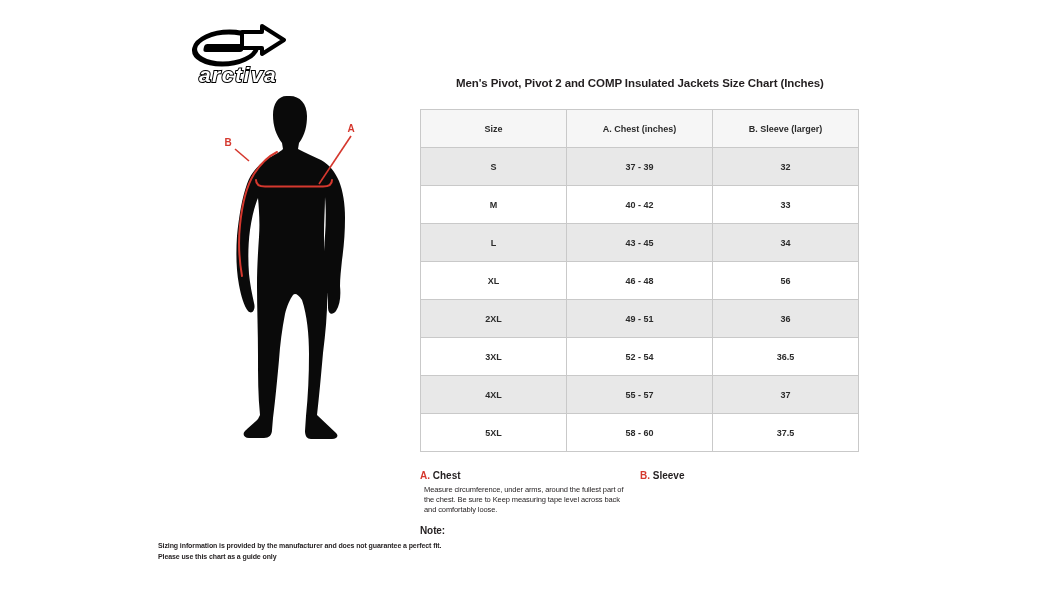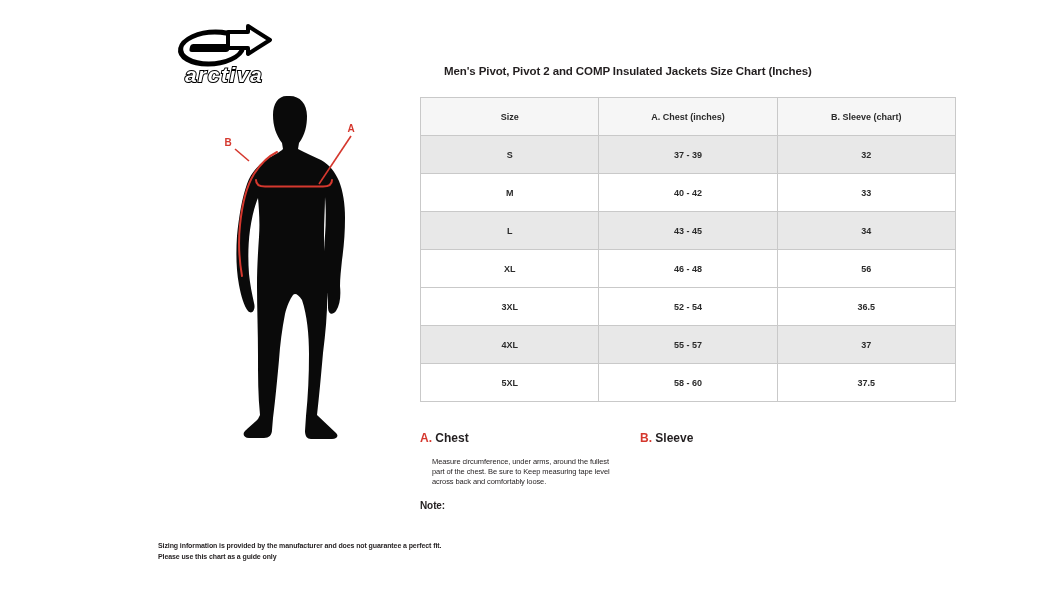--- a/index.html
+++ b/index.html
@@ -3,45 +3,45 @@
 <meta charset="utf-8">
 <style>
   html,body { margin:0; padding:0; }
   body {
     width:1054px; height:600px; position:relative; overflow:hidden;
     background:#ffffff; color:#231f20;
     font-family:"Liberation Sans", sans-serif;
   }
 
   
-  .logo { position:absolute; left:172px; top:24px; width:108px; height:64px; }
+  .logo { position:absolute; left:186px; top:24px; width:108px; height:64px; }
 
   
   .figure { position:absolute; left:195px; top:88px; width:220px; height:368px; }
   .fig-label { font-family:"Liberation Sans", sans-serif; font-size:10px; font-weight:bold; fill:#d5382e; }
 
   
   .right-col { position:absolute; left:420px; top:64px; width:468px; }
-  .title { font-size:11.5px; font-weight:bold; letter-spacing:-0.1px; line-height:14px; margin:0;padding-left:24px; }
+  .title { font-size:11.5px; font-weight:bold; letter-spacing:-0.1px; line-height:14px; margin:12px;padding-left:24px; }
 
-  table.size-chart { border-collapse:collapse; table-layout:fixed; width:536px; margin-top:19px; }
+  table.size-chart { border-collapse:collapse; table-layout:fixed; width:439px; margin-top:19px; }
   .size-chart th, .size-chart td {
     border:1px solid #c9c9c9; text-align:center; vertical-align:middle;
     height:37px; padding:0; font-size:9px; font-weight:bold; color:#2b2b2b;
   }
   .size-chart th { background:#f6f6f6; }
   .size-chart tr.shade td { background:#e8e8e8; }
   .size-chart tr.plain td { background:#ffffff; }
 
   .footnotes { display:flex; gap:8px; margin-top:14px; }
   .fn-left  { width:212px; }
   .fn-right { width:230px; }
-  .fn-h { font-size:12px; font-weight:bold; margin:15px 0 2px 0; }
+  .fn-h { font-size:10px; font-weight:bold; margin:4px 0 2px 0; }
   .red { color:#d5382e; }
-  .fn-body { font-size:7.5px; line-height:1.35; letter-spacing:-0.1px; margin:12px; }
+  .fn-body { font-size:7.5px; line-height:1.35; letter-spacing:-0.1px; margin:4px; }
   .note { display:flex; margin-top:9px; font-size:10px; line-height:1.35; letter-spacing:-0.1px;flex-direction:column; }
   .note-label { font-weight:bold; width:24px; flex:none; }
 
   .disclaimer { position:absolute; left:158px; top:541px; font-size:7px; font-weight:bold; line-height:1.55; letter-spacing:-0.1px; }
   .disclaimer div { white-space:nowrap; }
 </style>
 </head>
 <body>
 
 <div class="logo">
@@ -122,21 +122,21 @@
 </div>
 
 <div class="right-col">
   <h1 class="title">Men's Pivot, Pivot 2 and COMP Insulated Jackets Size Chart (Inches)</h1>
 
   <table class="size-chart">
     <thead>
       <tr>
         <th>Size</th>
         <th>A. Chest (inches)</th>
-        <th>B. Sleeve (chart)</th>
+        <th>B. Sleeve (larger)</th>
       </tr>
     </thead>
     <tbody>
         <tr class="shade">
           <td>S</td>
           <td>37 - 39</td>
           <td>32</td>
         </tr>
         <tr class="plain">
           <td>M</td>
@@ -145,20 +145,25 @@
         </tr>
         <tr class="shade">
           <td>L</td>
           <td>43 - 45</td>
           <td>34</td>
         </tr>
         <tr class="plain">
           <td>XL</td>
           <td>46 - 48</td>
           <td>56</td>
+        </tr>
+        <tr class="shade">
+          <td>2XL</td>
+          <td>49 - 51</td>
+          <td>36</td>
         </tr>
         <tr class="plain">
           <td>3XL</td>
           <td>52 - 54</td>
           <td>36.5</td>
         </tr>
         <tr class="shade">
           <td>4XL</td>
           <td>55 - 57</td>
           <td>37</td>

